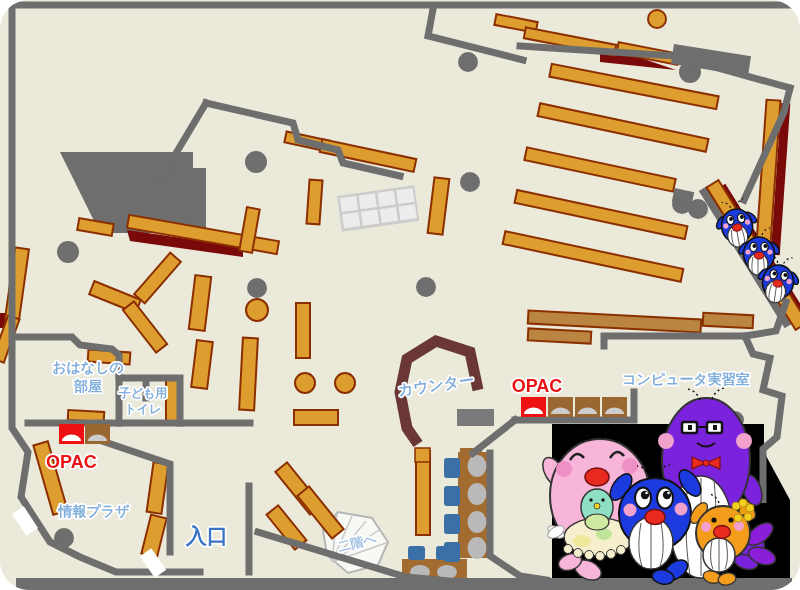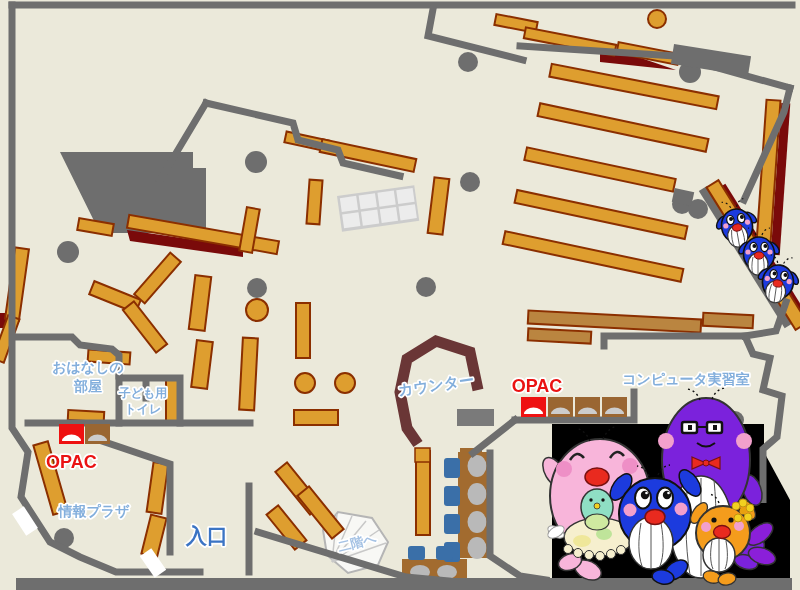--- a/index.html
+++ b/index.html
@@ -1,16 +1,16 @@
 <!DOCTYPE html>
 <html><head>
 <meta charset="utf-8">
 <style>
   html,body{margin:0;padding:0;background:#ffffff;}
-  .stage{width:800px;height:590px;position:relative;overflow:hidden;}
+  .stage{width:800px;height:590px;position:relative;overflow:hidden;border-radius:29px;}
   svg{display:block;}
   .lbl{font-family:"Liberation Sans","DejaVu Sans",sans-serif;font-weight:700;
        paint-order:stroke;stroke:#ffffff;stroke-width:3.5px;stroke-linejoin:round;}
 </style>
 </head>
 <body>
 
 <div class="stage">
 <svg id="plan" width="800" height="590" viewBox="0 0 800 590">
 

